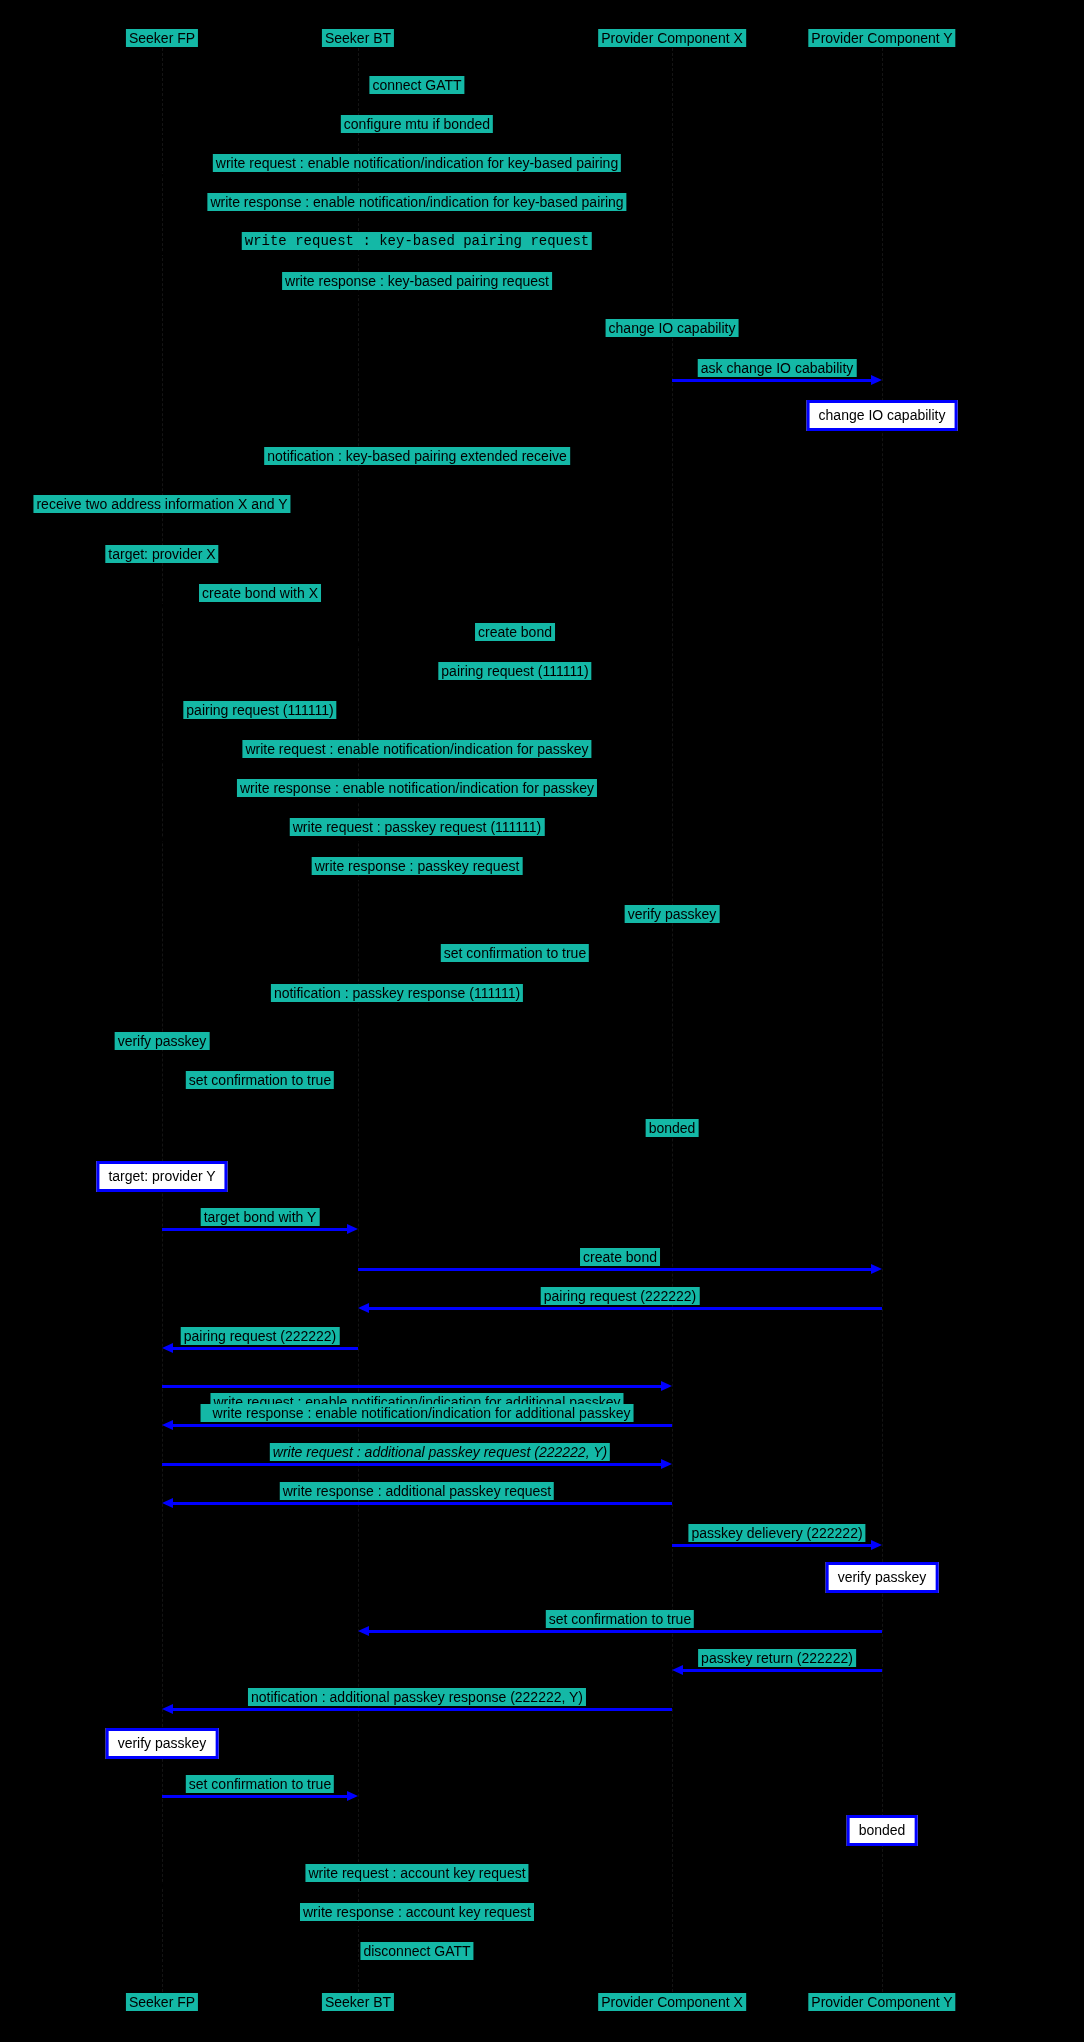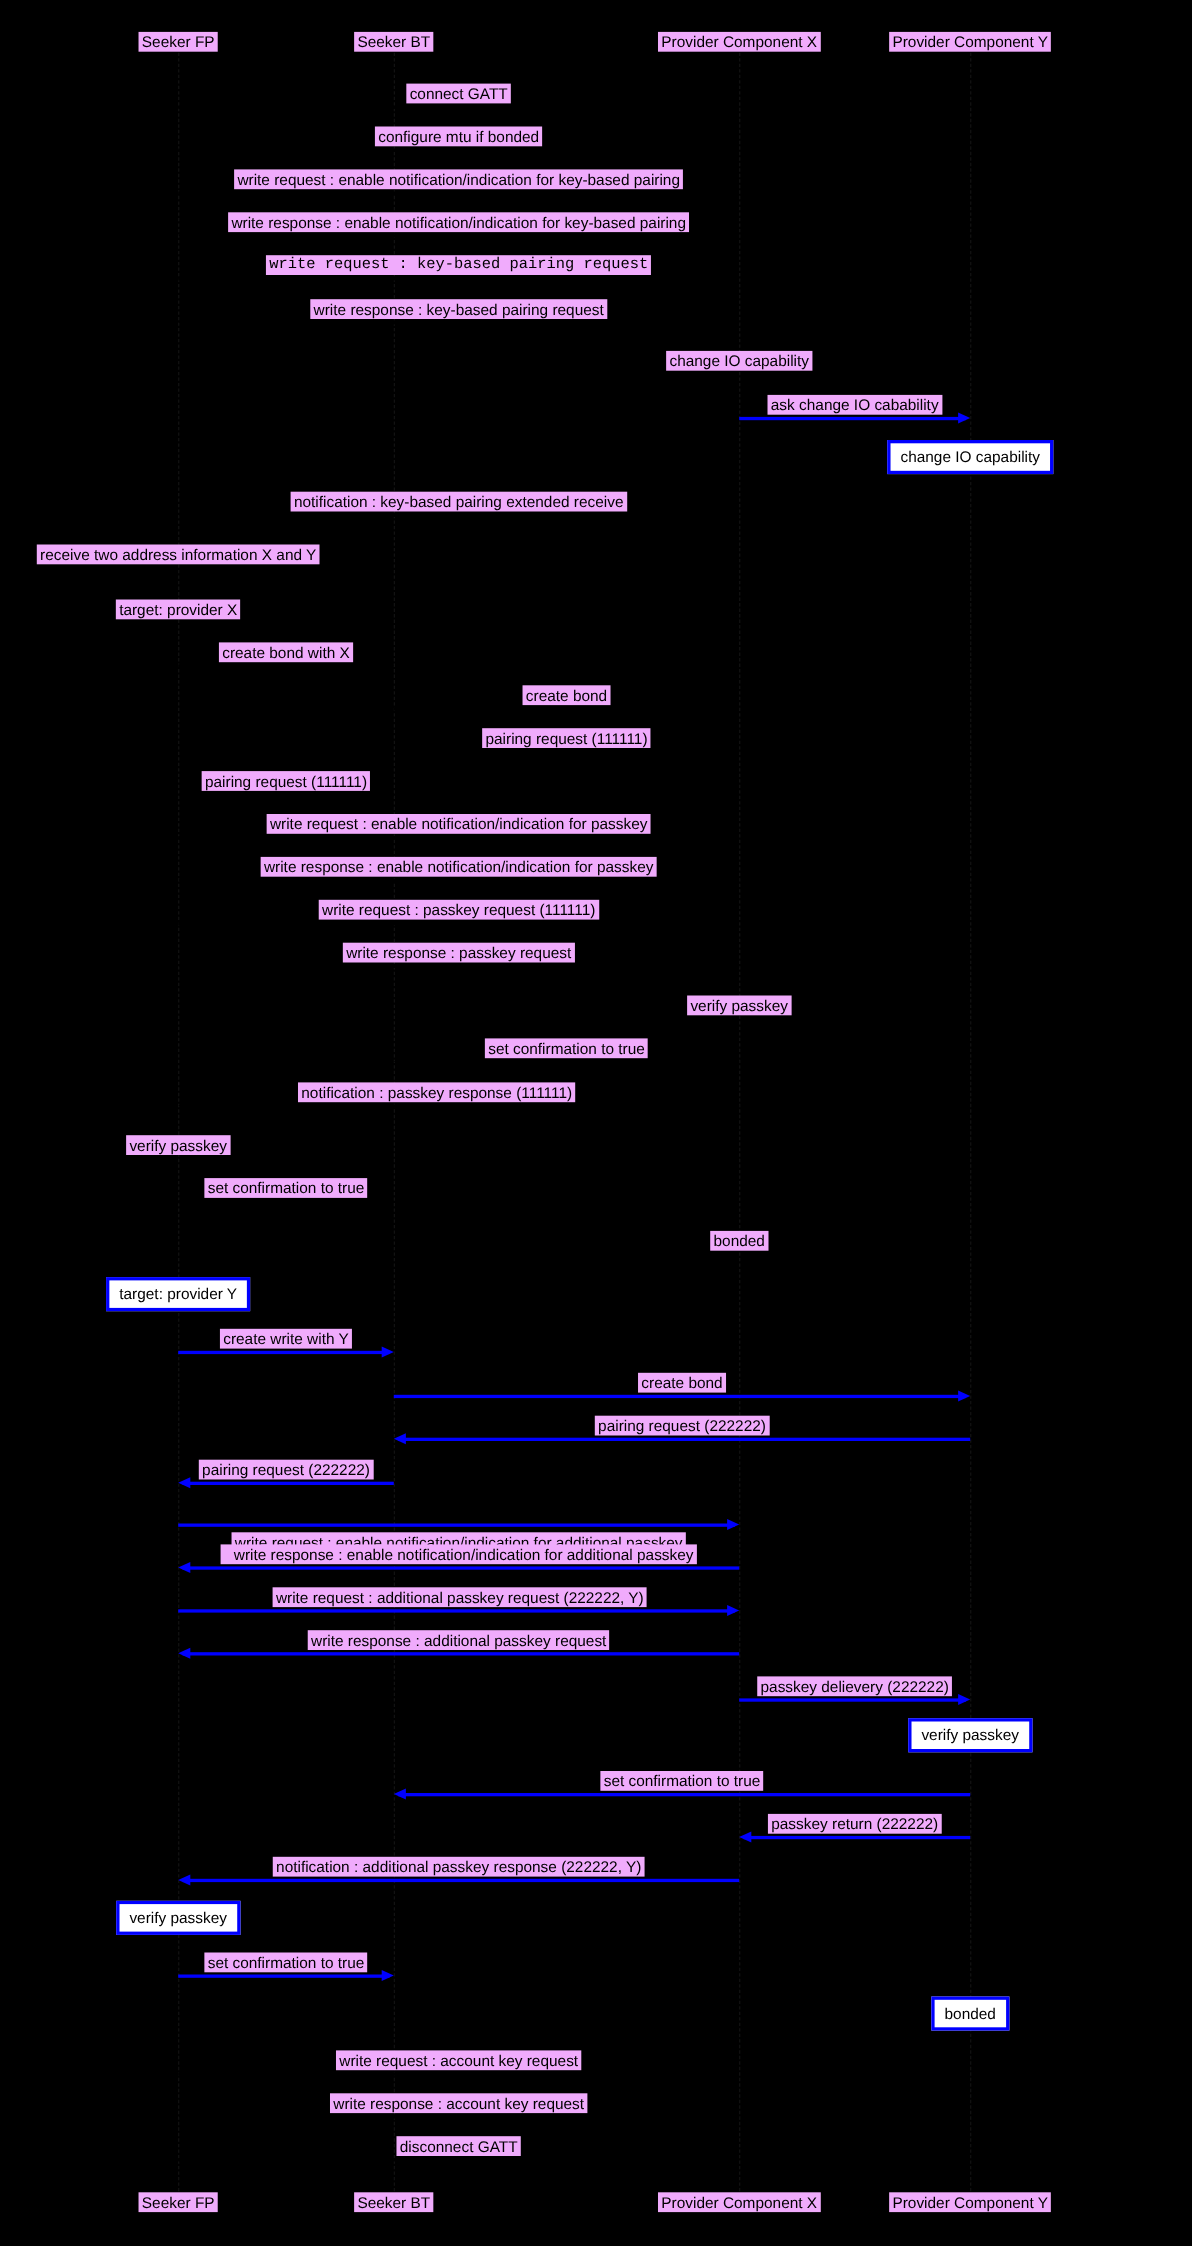--- a/index.html
+++ b/index.html
@@ -3,21 +3,21 @@
 <meta charset="utf-8">
 <style>
   html,body{margin:0;padding:0;background:#000;}
   .canvas{
     position:relative;width:1084px;height:2042px;background:#000000;overflow:hidden;
     font-family:"Liberation Sans",sans-serif;
   }
   .lifeline{position:absolute;width:0;border-left:1px dashed #141414;}
   .plabel,.mlabel{
     position:absolute;transform:translateX(-50%);
-    background:#f0abfc;color:#000000;font-size:14px;line-height:18px;
+    background:#14b8a6;color:#000000;font-size:14px;line-height:18px;
     padding:0 3px;white-space:nowrap;
   }
   .note{
     position:absolute;transform:translateX(-50%);
     background:#ffffff;color:#000000;font-size:14px;line-height:17px;
     padding:4px 9px;border:3px solid #0000ff;white-space:nowrap;
   }
   .aline{position:absolute;height:3px;}
   .ahead{position:absolute;width:0;height:0;}
 </style>
@@ -96,39 +96,39 @@
       <div class="ahead" style="top: 960px; border-top: 5.5px solid transparent; border-bottom: 5.5px solid transparent; left: 358px; border-right: 11px solid rgb(0, 0, 0);"></div>
       <div class="mlabel" style="left: 397px; top: 984px;">notification : passkey response (111111)</div>
       <div class="aline" style="left: 162px; top: 1004px; width: 506px; margin-left: 4px; background: rgb(0, 0, 0);"></div>
       <div class="ahead" style="top: 1000px; border-top: 5.5px solid transparent; border-bottom: 5.5px solid transparent; left: 162px; border-right: 11px solid rgb(0, 0, 0);"></div>
       <div class="mlabel" style="left: 162px; top: 1032px;">verify passkey</div>
       <div class="mlabel" style="left: 260px; top: 1071px;">set confirmation to true</div>
       <div class="aline" style="left: 162px; top: 1091px; width: 192px; margin-left: 0px; background: rgb(0, 0, 0);"></div>
       <div class="ahead" style="top: 1087px; border-top: 5.5px solid transparent; border-bottom: 5.5px solid transparent; left: 347px; border-left: 11px solid rgb(0, 0, 0);"></div>
       <div class="mlabel" style="left: 672px; top: 1119px;">bonded</div>
       <div class="note" style="left: 162px; top: 1161px; border-color: rgb(0, 0, 255);">target: provider Y</div>
-      <div class="mlabel" style="left: 260px; top: 1208px;">create write with Y</div>
+      <div class="mlabel" style="left: 260px; top: 1208px;">target bond with Y</div>
       <div class="aline" style="left: 162px; top: 1228px; width: 192px; margin-left: 0px; background: rgb(0, 0, 255);"></div>
       <div class="ahead" style="top: 1224px; border-top: 5.5px solid transparent; border-bottom: 5.5px solid transparent; left: 347px; border-left: 11px solid rgb(0, 0, 255);"></div>
       <div class="mlabel" style="left: 620px; top: 1248px;">create bond</div>
       <div class="aline" style="left: 358px; top: 1268px; width: 520px; margin-left: 0px; background: rgb(0, 0, 255);"></div>
       <div class="ahead" style="top: 1264px; border-top: 5.5px solid transparent; border-bottom: 5.5px solid transparent; left: 871px; border-left: 11px solid rgb(0, 0, 255);"></div>
       <div class="mlabel" style="left: 620px; top: 1287px;">pairing request (222222)</div>
       <div class="aline" style="left: 358px; top: 1307px; width: 520px; margin-left: 4px; background: rgb(0, 0, 255);"></div>
       <div class="ahead" style="top: 1303px; border-top: 5.5px solid transparent; border-bottom: 5.5px solid transparent; left: 358px; border-right: 11px solid rgb(0, 0, 255);"></div>
       <div class="mlabel" style="left: 260px; top: 1327px;">pairing request (222222)</div>
       <div class="aline" style="left: 162px; top: 1347px; width: 192px; margin-left: 4px; background: rgb(0, 0, 255);"></div>
       <div class="ahead" style="top: 1343px; border-top: 5.5px solid transparent; border-bottom: 5.5px solid transparent; left: 162px; border-right: 11px solid rgb(0, 0, 255);"></div>
       <div class="mlabel" style="left: 417px; top: 1365px; margin-top: 28px;">write request : enable notification/indication for additional passkey</div>
       <div class="aline" style="left: 162px; top: 1385px; width: 506px; margin-left: 0px; background: rgb(0, 0, 255);"></div>
       <div class="ahead" style="top: 1381px; border-top: 5.5px solid transparent; border-bottom: 5.5px solid transparent; left: 661px; border-left: 11px solid rgb(0, 0, 255);"></div>
       <div class="mlabel" style="left: 417px; top: 1404px; padding-left: 12px;">write response : enable notification/indication for additional passkey</div>
       <div class="aline" style="left: 162px; top: 1424px; width: 506px; margin-left: 4px; background: rgb(0, 0, 255);"></div>
       <div class="ahead" style="top: 1420px; border-top: 5.5px solid transparent; border-bottom: 5.5px solid transparent; left: 162px; border-right: 11px solid rgb(0, 0, 255);"></div>
-      <div class="mlabel" style="left: 418px; top: 1443px;">write request : additional passkey request (222222, Y)</div>
+      <div class="mlabel" style="left: 440px; top: 1443px; font-style: italic;">write request : additional passkey request (222222, Y)</div>
       <div class="aline" style="left: 162px; top: 1463px; width: 506px; margin-left: 0px; background: rgb(0, 0, 255);"></div>
       <div class="ahead" style="top: 1459px; border-top: 5.5px solid transparent; border-bottom: 5.5px solid transparent; left: 661px; border-left: 11px solid rgb(0, 0, 255);"></div>
       <div class="mlabel" style="left: 417px; top: 1482px;">write response : additional passkey request</div>
       <div class="aline" style="left: 162px; top: 1502px; width: 506px; margin-left: 4px; background: rgb(0, 0, 255);"></div>
       <div class="ahead" style="top: 1498px; border-top: 5.5px solid transparent; border-bottom: 5.5px solid transparent; left: 162px; border-right: 11px solid rgb(0, 0, 255);"></div>
       <div class="mlabel" style="left: 777px; top: 1524px;">passkey delievery (222222)</div>
       <div class="aline" style="left: 672px; top: 1544px; width: 206px; margin-left: 0px; background: rgb(0, 0, 255);"></div>
       <div class="ahead" style="top: 1540px; border-top: 5.5px solid transparent; border-bottom: 5.5px solid transparent; left: 871px; border-left: 11px solid rgb(0, 0, 255);"></div>
       <div class="note" style="left: 882px; top: 1562px; border-color: rgb(0, 0, 255);">verify passkey</div>
       <div class="mlabel" style="left: 620px; top: 1610px;">set confirmation to true</div>

